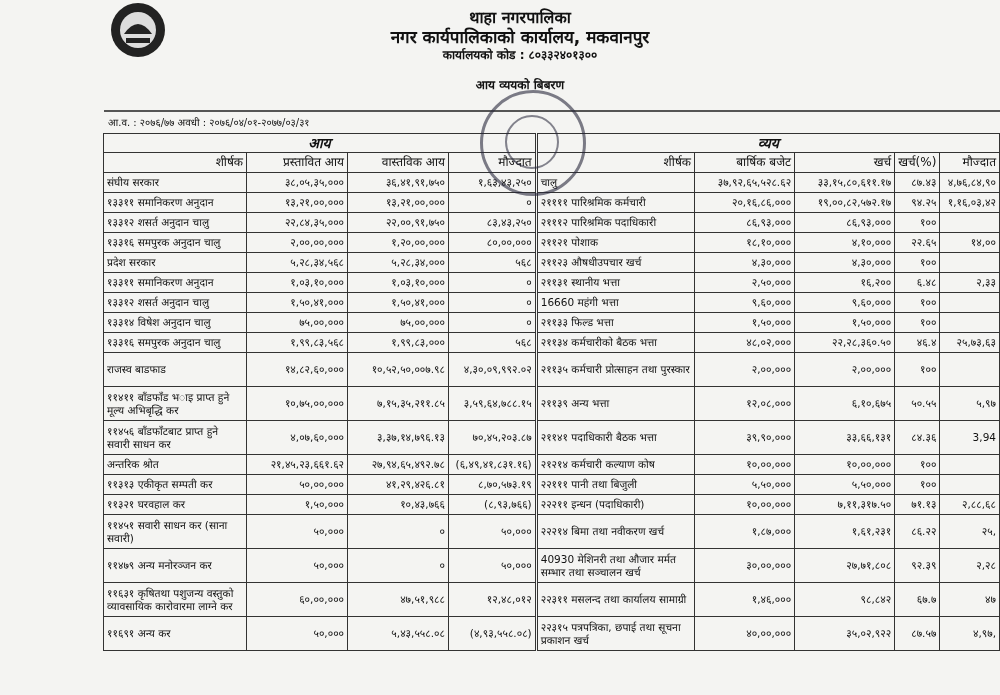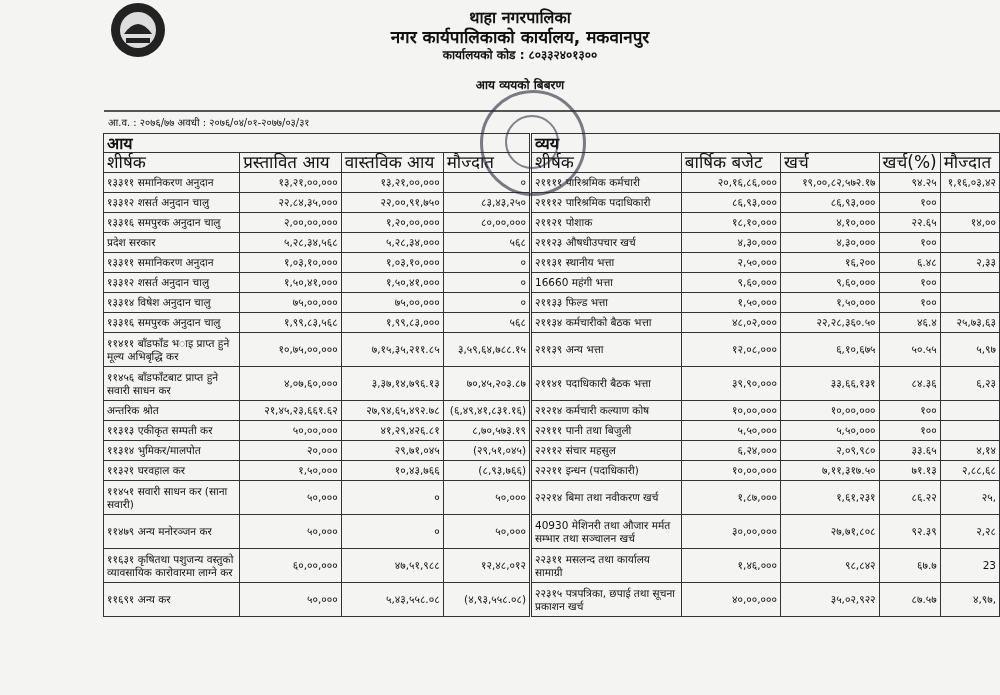--- a/index.html
+++ b/index.html
@@ -9,22 +9,22 @@
   .h1{top:6px;font-size:16px;left:20px;}
   .h2{top:25px;font-size:17px;left:20px;}
   .h3{top:46px;font-size:12px;left:20px;}
   .h4{top:76px;font-size:12px;left:20px;}
   .stamp{position:absolute;left:480px;top:90px;width:100px;height:100px;border-radius:50%;border:3px solid rgba(40,40,60,.75);opacity:.8;}
   .stamp .in{position:absolute;left:22px;top:22px;width:50px;height:50px;border-radius:50%;border:2px solid rgba(40,40,60,.7);}
   .rule{position:absolute;left:104px;right:0;top:110px;border-top:2px solid #555;}
   .fy{position:absolute;left:108px;top:115px;font-size:10px;}
   table{position:absolute;left:103px;top:133px;border-collapse:collapse;font-size:10.5px;table-layout:fixed;}
   td,th{border:1px solid #333;padding:1px 3px;height:17px;line-height:13px;overflow:hidden;white-space:nowrap;}
-  th{font-weight:normal;font-size:17px;text-align:left;}
-  .grp{font-weight:bold;font-size:16px;height:16px;}
+  th{font-weight:normal;font-size:12px;text-align:right;}
+  .grp{font-weight:bold;font-size:14px;text-align:center;height:16px;font-style:italic;}
   .num{text-align:right;}
   .wrap{white-space:normal;}
   .sep{border-right:3px double #333;}
   .tall{height:31px;}
 </style>
 </head>
 <body>
 
 <svg class="emblem" viewBox="0 0 60 60">
   <circle cx="30" cy="30" r="27" fill="#222"></circle>
@@ -65,20 +65,31 @@
       <th class="sep">मौज्दात</th>
       <th>शीर्षक</th>
       <th>बार्षिक बजेट</th>
       <th>खर्च</th>
       <th>खर्च(%)</th>
       <th>मौज्दात</th>
     </tr>
   </thead>
   <tbody id="tbody">
       <tr>
+        <td class="wrap">संघीय सरकार</td>
+        <td class="num">३८,०५,३५,०००</td>
+        <td class="num">३६,४१,९१,७५०</td>
+        <td class="num sep">१,६३,४३,२५०</td>
+        <td class="wrap">चालु</td>
+        <td class="num">३७,९२,६५,५२८.६२</td>
+        <td class="num">३३,१५,८०,६११.१७</td>
+        <td class="num">८७.४३</td>
+        <td class="num">४,७६,८४,९०</td>
+      </tr>
+      <tr>
         <td class="wrap">१३३११ समानिकरण अनुदान</td>
         <td class="num">१३,२१,००,०००</td>
         <td class="num">१३,२१,००,०००</td>
         <td class="num sep">०</td>
         <td class="wrap">२११११ पारिश्रमिक कर्मचारी</td>
         <td class="num">२०,१६,८६,०००</td>
         <td class="num">१९,००,८२,५७२.१७</td>
         <td class="num">९४.२५</td>
         <td class="num">१,१६,०३,४२</td>
       </tr>
@@ -153,40 +164,51 @@
         <td class="num">१,९९,८३,५६८</td>
         <td class="num">१,९९,८३,०००</td>
         <td class="num sep">५६८</td>
         <td class="wrap">२११३४ कर्मचारीको बैठक भत्ता</td>
         <td class="num">४८,०२,०००</td>
         <td class="num">२२,२८,३६०.५०</td>
         <td class="num">४६.४</td>
         <td class="num">२५,७३,६३</td>
       </tr>
       <tr>
+        <td class="wrap tall">राजस्व बाडफाड</td>
+        <td class="num tall">१४,८२,६०,०००</td>
+        <td class="num tall">१०,५२,५०,००७.९८</td>
+        <td class="num sep tall">४,३०,०९,९९२.०२</td>
+        <td class="wrap tall">२११३५ कर्मचारी प्रोत्साहन तथा पुरस्कार</td>
+        <td class="num tall">२,००,०००</td>
+        <td class="num tall">२,००,०००</td>
+        <td class="num tall">१००</td>
+        <td class="num tall"></td>
+      </tr>
+      <tr>
         <td class="wrap tall">११४११ बाँडफाँड भ◌ाइ प्राप्त हुने मूल्य अभिबृद्धि कर</td>
         <td class="num tall">१०,७५,००,०००</td>
         <td class="num tall">७,१५,३५,२११.८५</td>
         <td class="num sep tall">३,५९,६४,७८८.१५</td>
         <td class="wrap tall">२११३९ अन्य भत्ता</td>
         <td class="num tall">१२,०८,०००</td>
         <td class="num tall">६,१०,६७५</td>
         <td class="num tall">५०.५५</td>
         <td class="num tall">५,९७</td>
       </tr>
       <tr>
         <td class="wrap tall">११४५६ बाँडफाँटबाट प्राप्त हुने सवारी साधन कर</td>
         <td class="num tall">४,०७,६०,०००</td>
         <td class="num tall">३,३७,१४,७९६.१३</td>
         <td class="num sep tall">७०,४५,२०३.८७</td>
         <td class="wrap tall">२११४१ पदाधिकारी बैठक भत्ता</td>
         <td class="num tall">३९,९०,०००</td>
         <td class="num tall">३३,६६,१३१</td>
         <td class="num tall">८४.३६</td>
-        <td class="num tall">६,२३</td>
+        <td class="num tall">3,94</td>
       </tr>
       <tr>
         <td class="wrap">अन्तरिक श्रोत</td>
         <td class="num">२१,४५,२३,६६१.६२</td>
         <td class="num">२७,९४,६५,४९२.७८</td>
         <td class="num sep">(६,४९,४१,८३१.१६)</td>
         <td class="wrap">२१२१४ कर्मचारी कल्याण कोष</td>
         <td class="num">१०,००,०००</td>
         <td class="num">१०,००,०००</td>
         <td class="num">१००</td>
@@ -195,31 +217,20 @@
       <tr>
         <td class="wrap">११३१३ एकीकृत सम्पती कर</td>
         <td class="num">५०,००,०००</td>
         <td class="num">४१,२९,४२६.८१</td>
         <td class="num sep">८,७०,५७३.१९</td>
         <td class="wrap">२२१११ पानी तथा बिजुली</td>
         <td class="num">५,५०,०००</td>
         <td class="num">५,५०,०००</td>
         <td class="num">१००</td>
         <td class="num"></td>
-      </tr>
-      <tr>
-        <td class="wrap">११३१४ भुमिकर/मालपोत</td>
-        <td class="num">२०,०००</td>
-        <td class="num">२९,७१,०४५</td>
-        <td class="num sep">(२९,५१,०४५)</td>
-        <td class="wrap">२२११२ संचार महसुल</td>
-        <td class="num">६,२४,०००</td>
-        <td class="num">२,०९,९८०</td>
-        <td class="num">३३.६५</td>
-        <td class="num">४,१४</td>
       </tr>
       <tr>
         <td class="wrap">११३२१ घरवहाल कर</td>
         <td class="num">१,५०,०००</td>
         <td class="num">१०,४३,७६६</td>
         <td class="num sep">(८,९३,७६६)</td>
         <td class="wrap">२२२११ इन्धन (पदाधिकारी)</td>
         <td class="num">१०,००,०००</td>
         <td class="num">७,११,३१७.५०</td>
         <td class="num">७१.१३</td>
@@ -249,21 +260,21 @@
       </tr>
       <tr>
         <td class="wrap tall">११६३१ कृषितथा पशुजन्य वस्तुको व्यावसायिक कारोवारमा लाग्ने कर</td>
         <td class="num tall">६०,००,०००</td>
         <td class="num tall">४७,५१,९८८</td>
         <td class="num sep tall">१२,४८,०१२</td>
         <td class="wrap tall">२२३११ मसलन्द तथा कार्यालय सामाग्री</td>
         <td class="num tall">१,४६,०००</td>
         <td class="num tall">९८,८४२</td>
         <td class="num tall">६७.७</td>
-        <td class="num tall">23</td>
+        <td class="num tall">४७</td>
       </tr>
       <tr>
         <td class="wrap tall">११६९१ अन्य कर</td>
         <td class="num tall">५०,०००</td>
         <td class="num tall">५,४३,५५८.०८</td>
         <td class="num sep tall">(४,९३,५५८.०८)</td>
         <td class="wrap tall">२२३१५ पत्रपत्रिका, छपाई तथा सूचना प्रकाशन खर्च</td>
         <td class="num tall">४०,००,०००</td>
         <td class="num tall">३५,०२,९२२</td>
         <td class="num tall">८७.५७</td>

